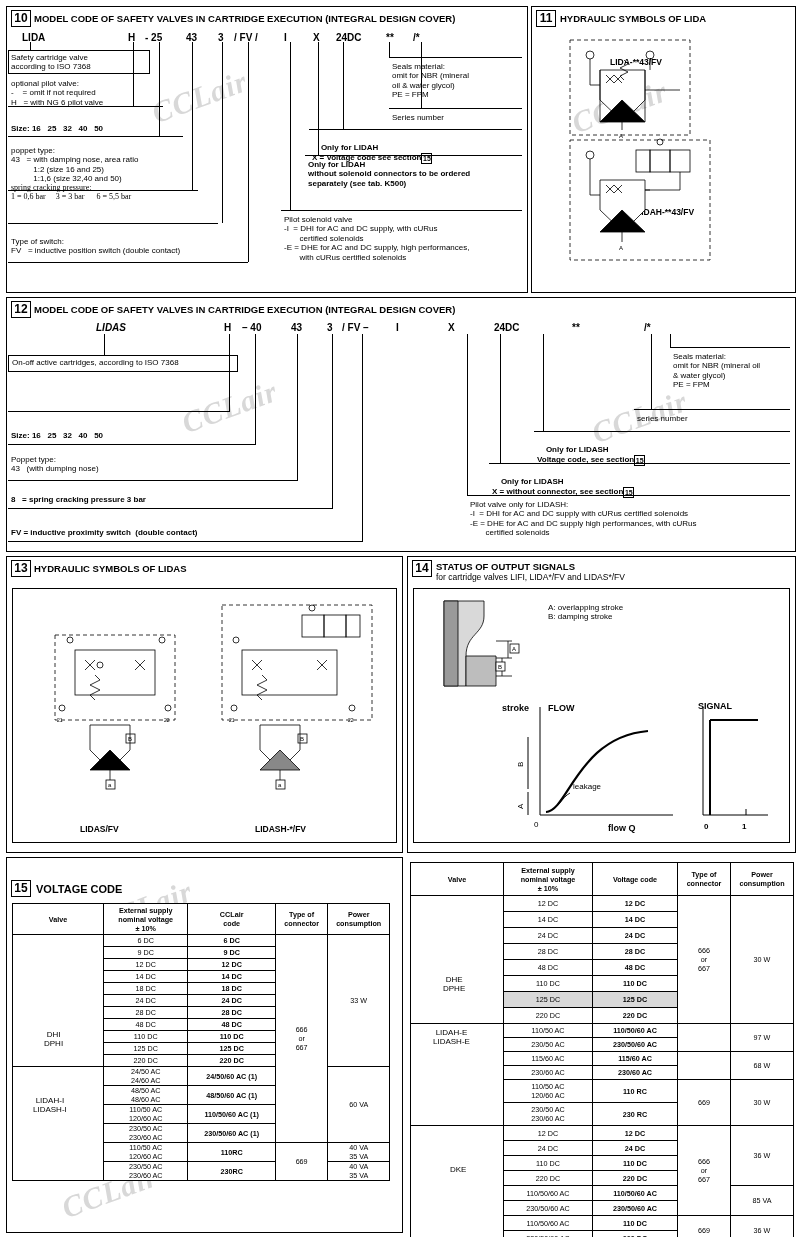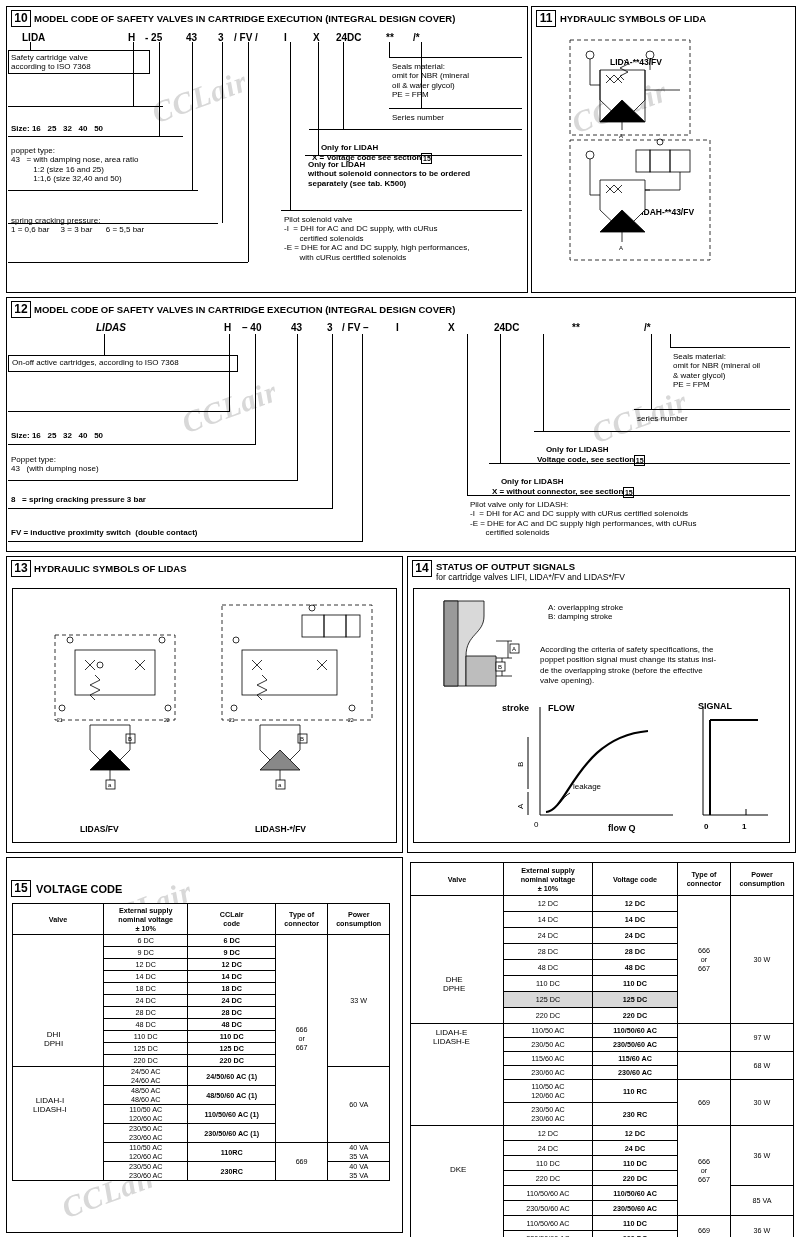--- a/index.html
+++ b/index.html
@@ -85,39 +85,44 @@
   <div class="codeitem" style="left:313px;top:32px;">X</div>
   <div class="codeitem" style="left:336px;top:32px;">24DC</div>
   <div class="codeitem" style="left:386px;top:32px;">**</div>
   <div class="codeitem" style="left:413px;top:32px;">/*</div>
 
   <div class="box" style="left:8px;top:50px;width:140px;height:22px;"></div>
   <div class="txt" style="left:11px;top:53px;width:136px;">Safety cartridge valve
 according to ISO 7368</div>
   <div class="vline" style="left:30px;top:42px;height:8px;"></div>
 
+  <div class="txt" style="left:11px;top:79px;width:200px;">optional pilot valve:
+-    = omit if not required
+H   = with NG 6 pilot valve</div>
   <div class="hline" style="left:8px;top:106px;width:155px;"></div>
   <div class="vline" style="left:133px;top:42px;height:64px;"></div>
 
   <div class="txt b" style="left:11px;top:124px;">Size: 16   25   32   40   50</div>
   <div class="hline" style="left:8px;top:136px;width:175px;"></div>
   <div class="vline" style="left:159px;top:42px;height:94px;"></div>
 
   <div class="txt" style="left:11px;top:146px;width:230px;">poppet type:
 43   = with damping nose, area ratio
           1:2 (size 16 and 25)
           1:1,6 (size 32,40 and 50)</div>
   <div class="hline" style="left:8px;top:190px;width:190px;"></div>
   <div class="vline" style="left:192px;top:42px;height:148px;"></div>
 
-  <div class="txt" style="left:11px;top:216px;width:230px;">spring cracking pressure:
+  <div class="txt" style="left:11px;top:183px;width:230px;font-family:Liberation Serif, serif;">spring cracking pressure:
 1 = 0,6 bar     3 = 3 bar      6 = 5,5 bar</div>
   <div class="hline" style="left:8px;top:223px;width:210px;"></div>
   <div class="vline" style="left:222px;top:42px;height:181px;"></div>
 
+  <div class="txt" style="left:11px;top:237px;width:260px;">Type of switch:
+FV   = inductive position switch (double contact)</div>
   <div class="hline" style="left:8px;top:262px;width:240px;"></div>
   <div class="vline" style="left:248px;top:42px;height:220px;"></div>
 
   <div class="txt" style="left:392px;top:62px;width:130px;">Seals material:
 omit for NBR (mineral
 oil &amp; water glycol)
 PE = FPM</div>
   <div class="hline" style="left:389px;top:57px;width:133px;"></div>
   <div class="vline" style="left:389px;top:42px;height:15px;"></div>
 
@@ -344,24 +349,20 @@
       <line x1="66" y1="62" x2="66" y2="80"></line>
       <rect x="74" y="48" width="9" height="9" fill="#fff"></rect>
       <text x="76" y="55" font-size="6" stroke="none" fill="#000">A</text>
       <rect x="60" y="66" width="9" height="9" fill="#fff"></rect>
       <text x="62" y="73" font-size="6" stroke="none" fill="#000">B</text>
     </g>
   </svg>
 
   <div class="txt" style="left:548px;top:603px;width:180px;">A: overlapping stroke
 B: damping stroke</div>
-  <div class="txt" style="left:540px;top:645px;width:245px;line-height:1.3;">According the criteria of safety specifications, the
-poppet position signal must change its status insi-
-de the overlapping stroke (before the effective
-valve opening).</div>
 
   <svg style="left:498px;top:697px;" width="285" height="140" viewBox="0 0 285 140">
     <g stroke="#000" fill="none" stroke-width="1">
       <line x1="42" y1="10" x2="42" y2="118"></line>
       <line x1="42" y1="118" x2="175" y2="118"></line>
       <path d="M48 115 C 70 114, 80 40, 150 34" stroke-width="2.2"></path>
       <path d="M48 115 C 60 113, 64 100, 72 96" stroke-width="0.9"></path>
       <line x1="30" y1="95" x2="30" y2="118"></line>
       <line x1="30" y1="40" x2="30" y2="92"></line>
       <text x="25" y="112" font-size="8" stroke="none" fill="#000" transform="rotate(-90 25 112)">A</text>

